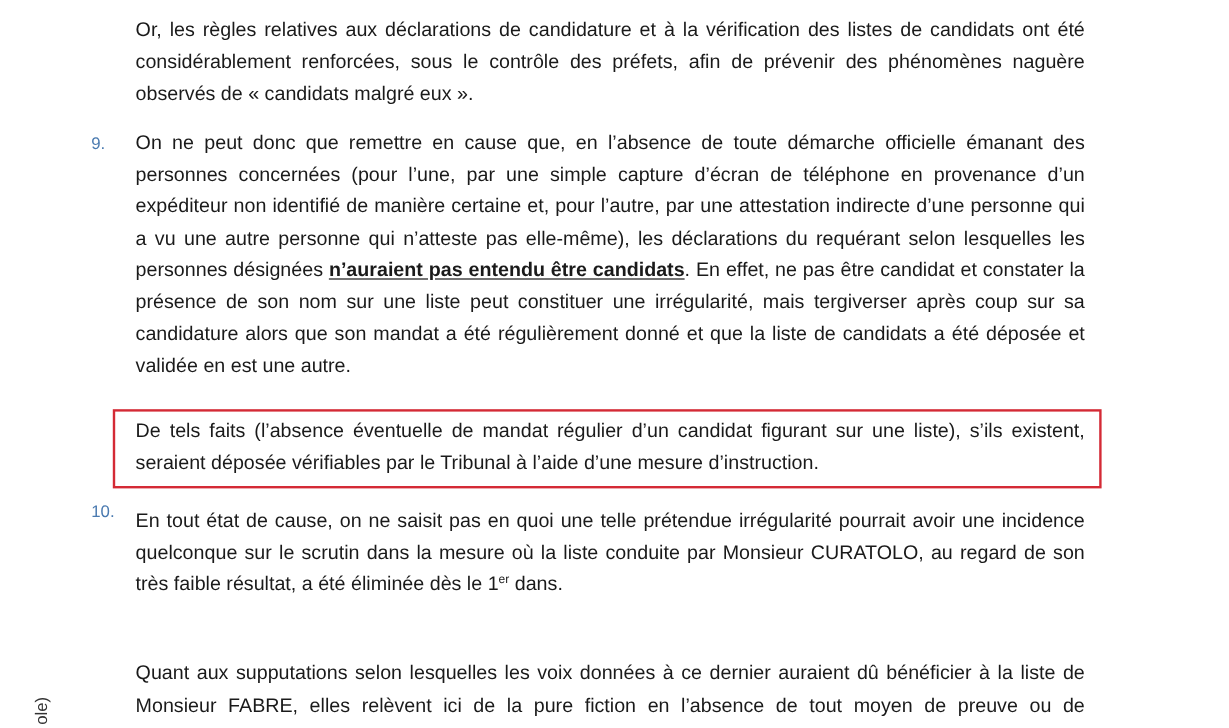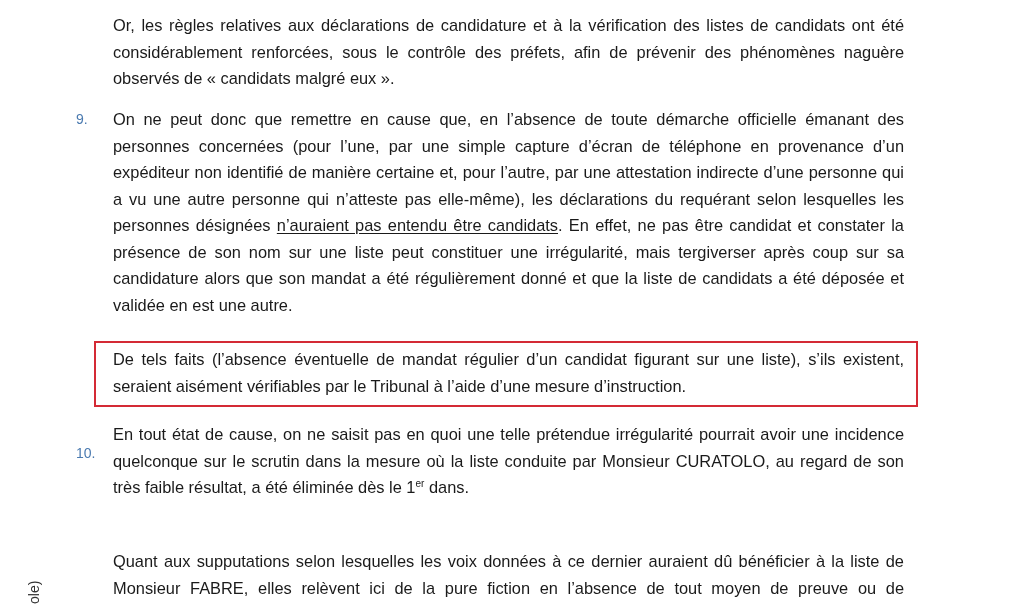--- a/index.html
+++ b/index.html
@@ -19,21 +19,21 @@
     text-align-last: left;
     margin: 0;
   }
   .num {
     position: absolute;
     left: 76px;
     font-size: 14px;
     line-height: 26.5px;
     color: #4a7ab0;
   }
-  .bold-under { font-weight: normal; text-decoration: underline; text-underline-offset: 2px; }
+  .bold-under { font-weight: bold; text-decoration: underline; text-underline-offset: 2px; }
   .highlight-box {
     position: absolute;
     left: 94px; top: 341px;
     width: 820px; height: 62px;
     border: 2.5px solid #d42a35;
     box-sizing: content-box;
   }
   .sup { font-size: 10px; vertical-align: super; line-height: 0; }
   .margin-note {
     position: absolute;
@@ -49,21 +49,21 @@
 <body>
 
 <div class="page">
 
   <p class="para" style="top:12px;">Or, les règles relatives aux déclarations de candidature et à la vérification des listes de candidats ont été considérablement renforcées, sous le contrôle des préfets, afin de prévenir des phénomènes naguère observés de « candidats malgré eux ».</p>
 
   <span class="num" style="top:106px;">9.</span>
   <p class="para" style="top:106px;"><span>On ne peut donc que remettre en cause que, en l’absence de toute démarche officielle émanant des personnes concernées (pour l’une, par une simple capture d’écran de téléphone en provenance d’un expéditeur non identifié de manière certaine et, pour l’autre, par une attestation indirecte d’une personne qui a vu une autre personne qui n’atteste pas elle-même), les déclarations du requérant selon lesquelles les personnes désignées </span><span class="bold-under">n’auraient pas entendu être candidats</span><span>. En effet, ne pas être candidat et constater la présence de son nom sur une liste peut constituer une irrégularité, mais tergiverser après coup sur sa candidature alors que son mandat a été régulièrement donné et que la liste de candidats a été déposée et validée en est une autre.</span></p>
 
   <div class="highlight-box"></div>
-  <p class="para" style="top:346px;">De tels faits (l’absence éventuelle de mandat régulier d’un candidat figurant sur une liste), s’ils existent, seraient aisément vérifiables par le Tribunal à l’aide d’une mesure d’instruction.</p>
+  <p class="para" style="top:346px;">De tels faits (l’absence éventuelle de mandat régulier d’un candidat figurant sur une liste), s’ils existent, seraient déposée vérifiables par le Tribunal à l’aide d’une mesure d’instruction.</p>
 
-  <span class="num" style="top:440px;">10.</span>
+  <span class="num" style="top:413px;">10.</span>
   <p class="para" style="top:421px;"><span>En tout état de cause, on ne saisit pas en quoi une telle prétendue irrégularité pourrait avoir une incidence quelconque sur le scrutin dans la mesure où la liste conduite par Monsieur CURATOLO, au regard de son très faible résultat, a été éliminée dès le 1</span><span class="sup">er</span><span> dans.</span></p>
 
   <p class="para" style="top:524px;margin-top:24px;">Quant aux supputations selon lesquelles les voix données à ce dernier auraient dû bénéficier à la liste de Monsieur FABRE, elles relèvent ici de la pure fiction en l’absence de tout moyen de preuve ou de démonstration sérieuse.</p>
 
   <div class="margin-note" style="top:604px; left:26px;">ole)</div>
 </div>
 
 </body></html>

